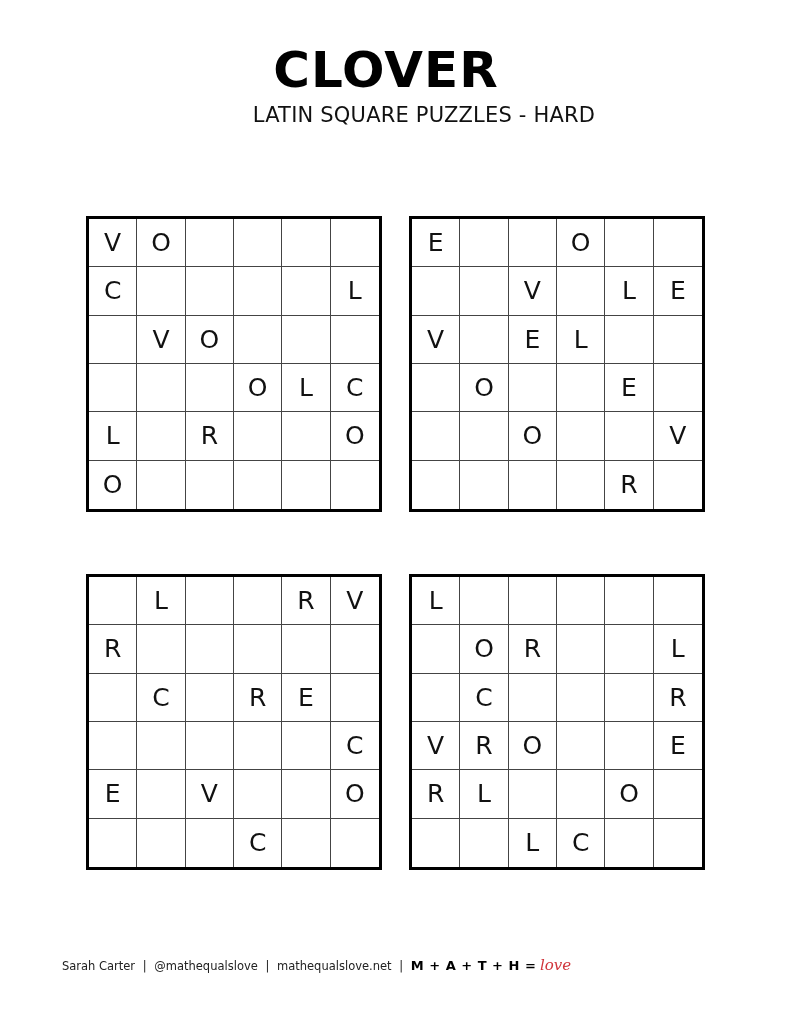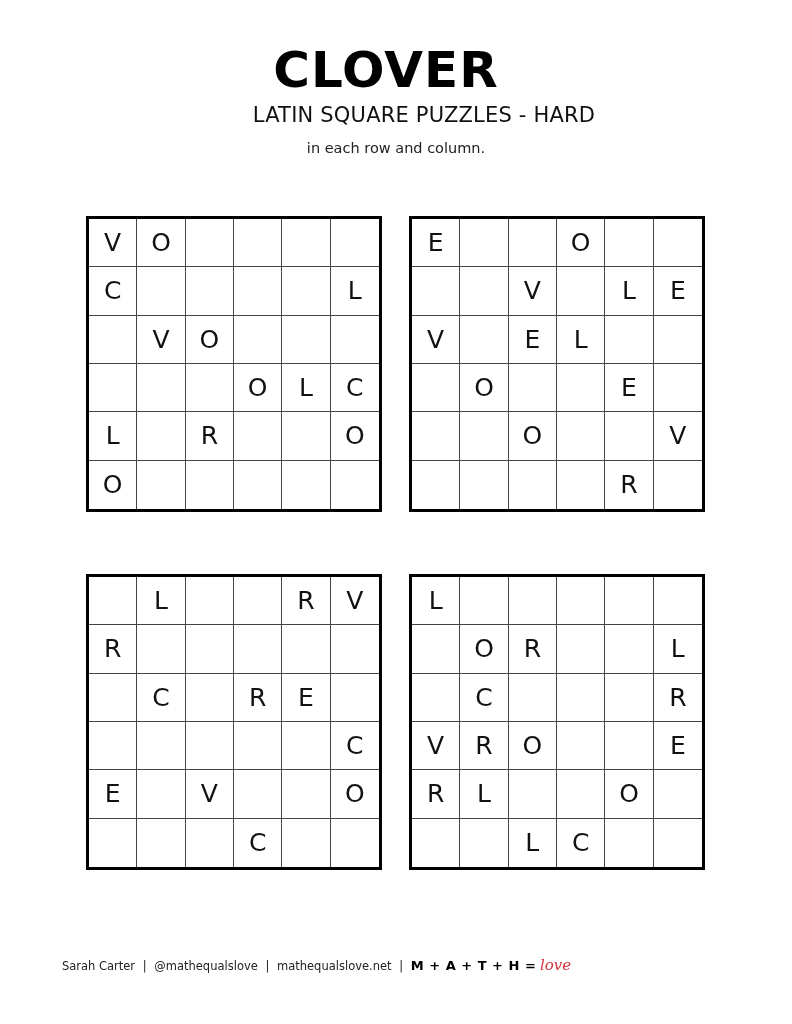--- a/index.html
+++ b/index.html
@@ -19,21 +19,20 @@
   .footer .sep { margin:0 4px; }
   .footer .math { font-weight:bold; font-size:13px; color:#000; letter-spacing:0.5px; }
   .footer .love { font-family:"DejaVu Serif", serif; font-style:italic; color:#d0343a; font-size:15px; }
 </style>
 </head>
 <body>
 
 <div class="title">CLOVER</div>
 <div class="subtitle">LATIN SQUARE PUZZLES - HARD</div>
 <div class="instructions">
-  <div>in each row and column.</div>
 </div>
 
 <div class="grid" id="grid-1">
     <div class="cell">V</div>
     <div class="cell">O</div>
     <div class="cell"></div>
     <div class="cell"></div>
     <div class="cell"></div>
     <div class="cell lastcol"></div>
     <div class="cell">C</div>

